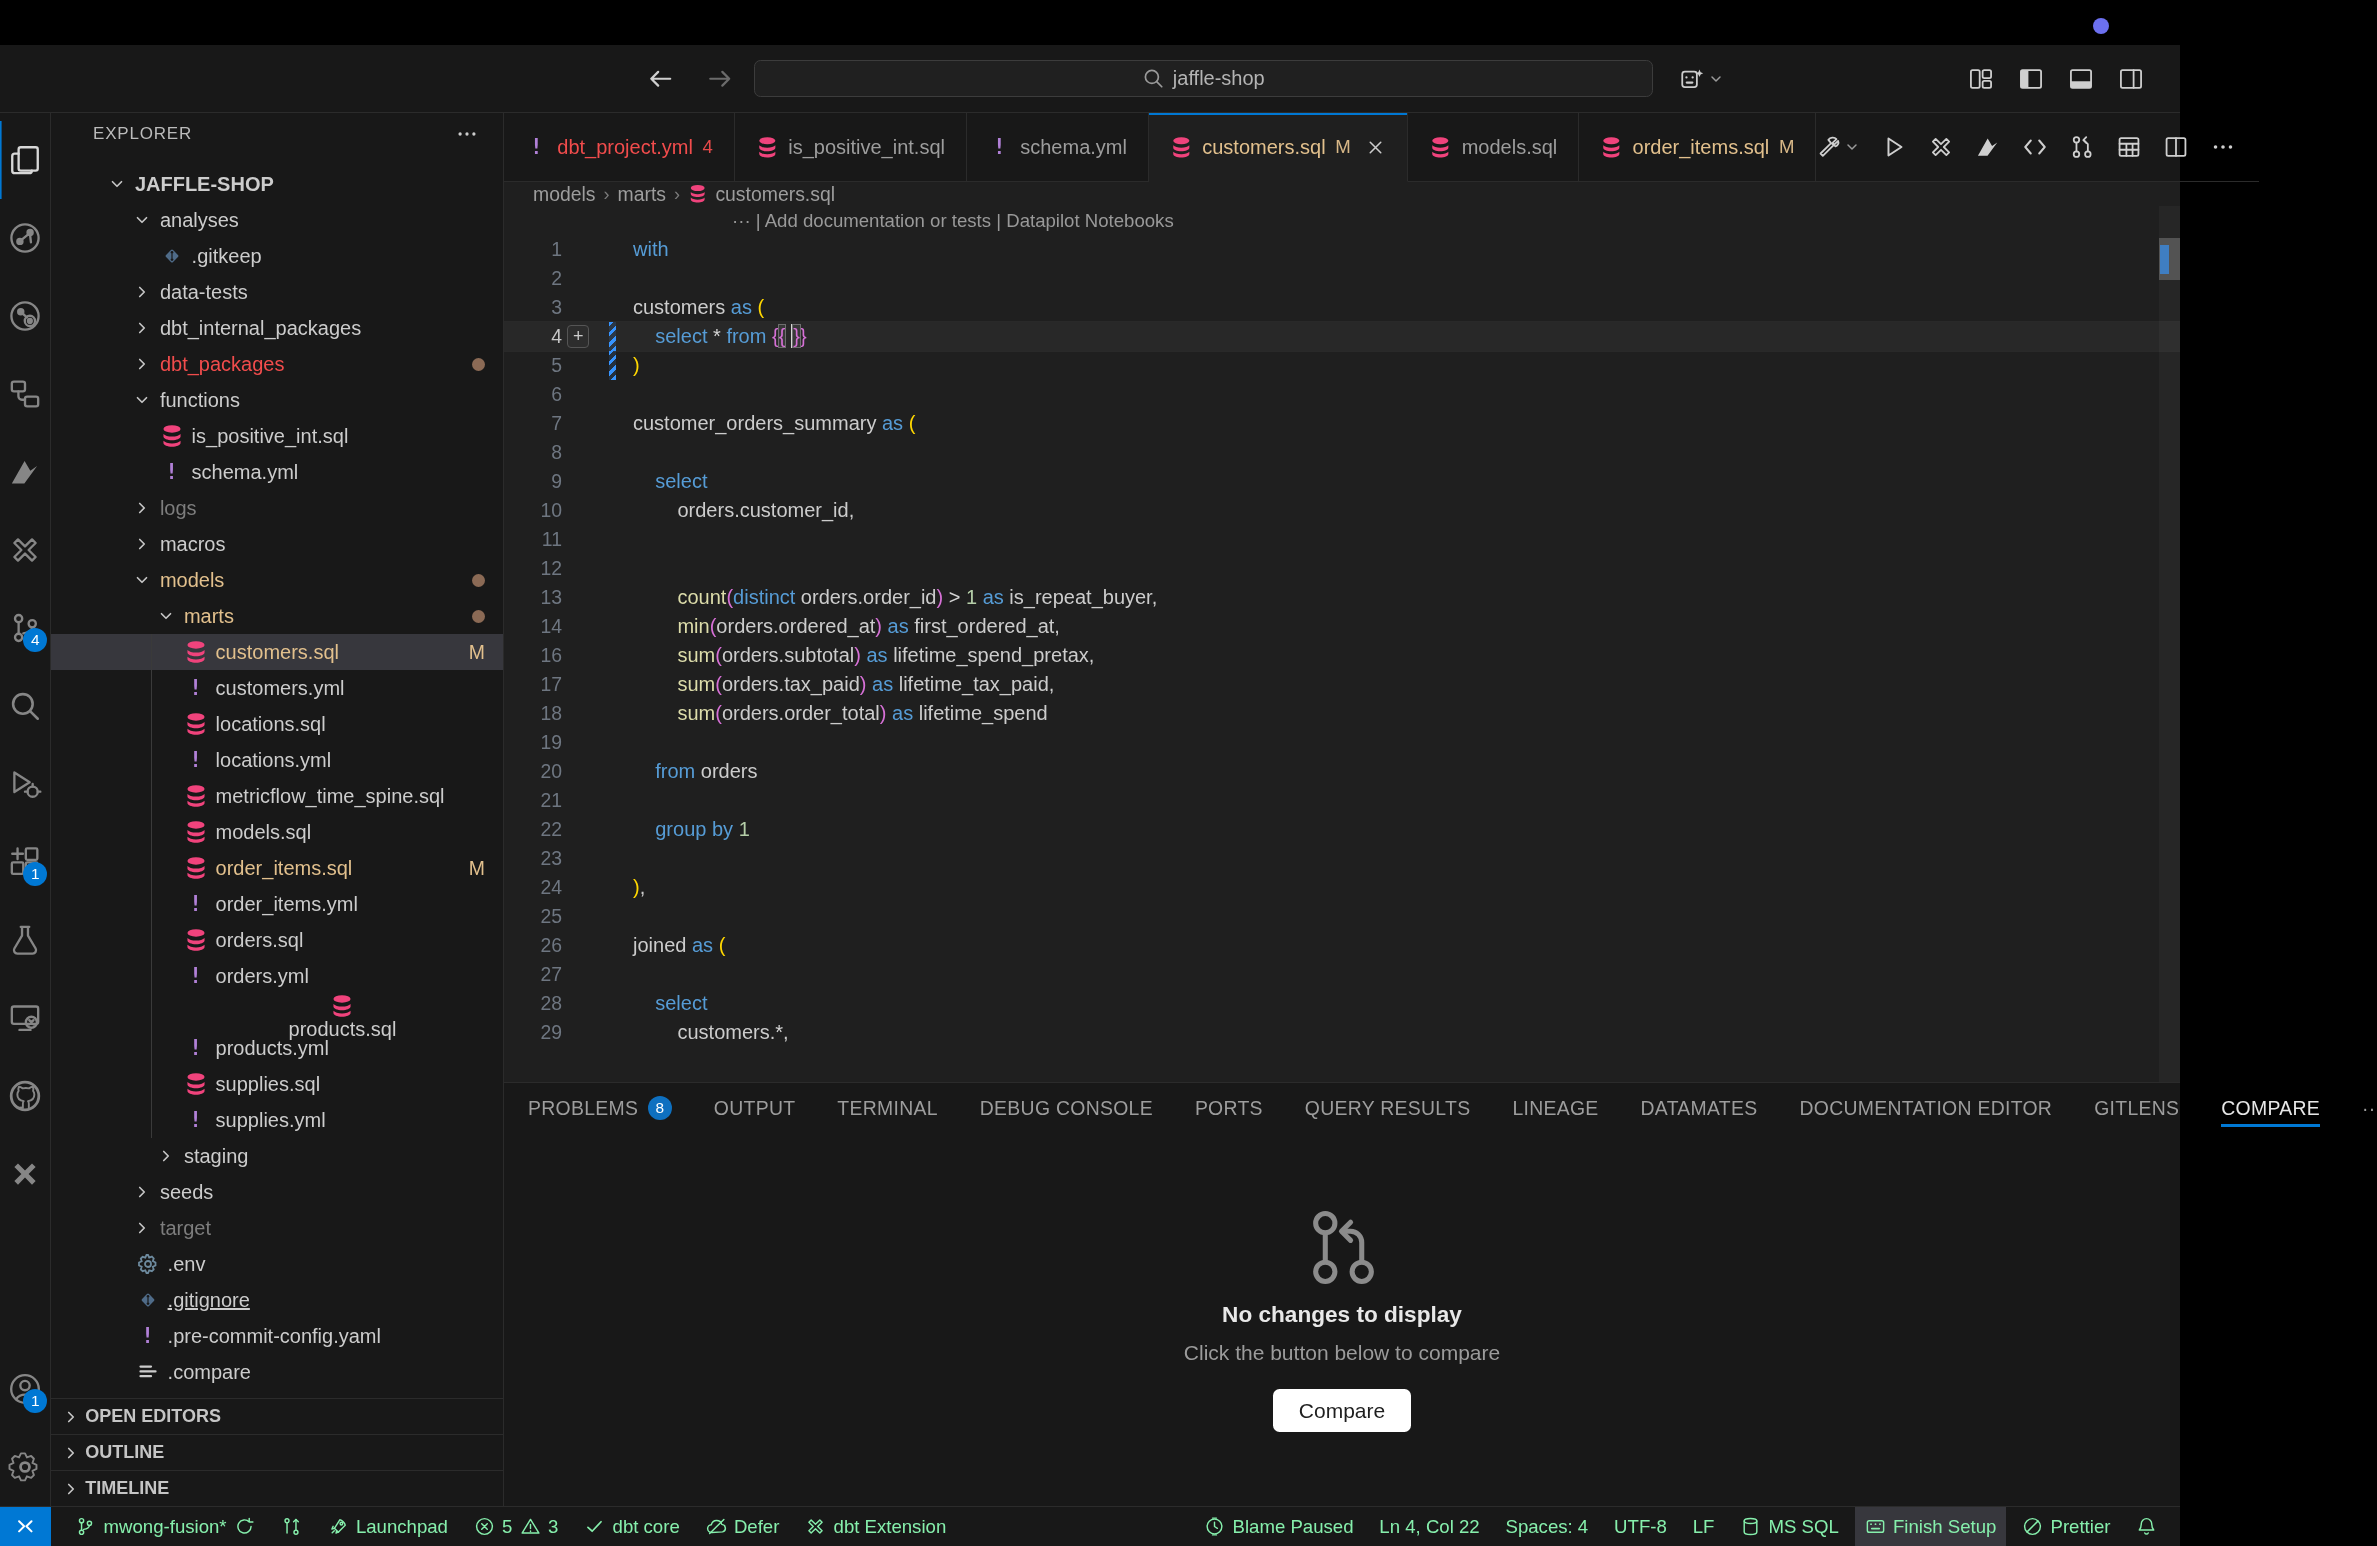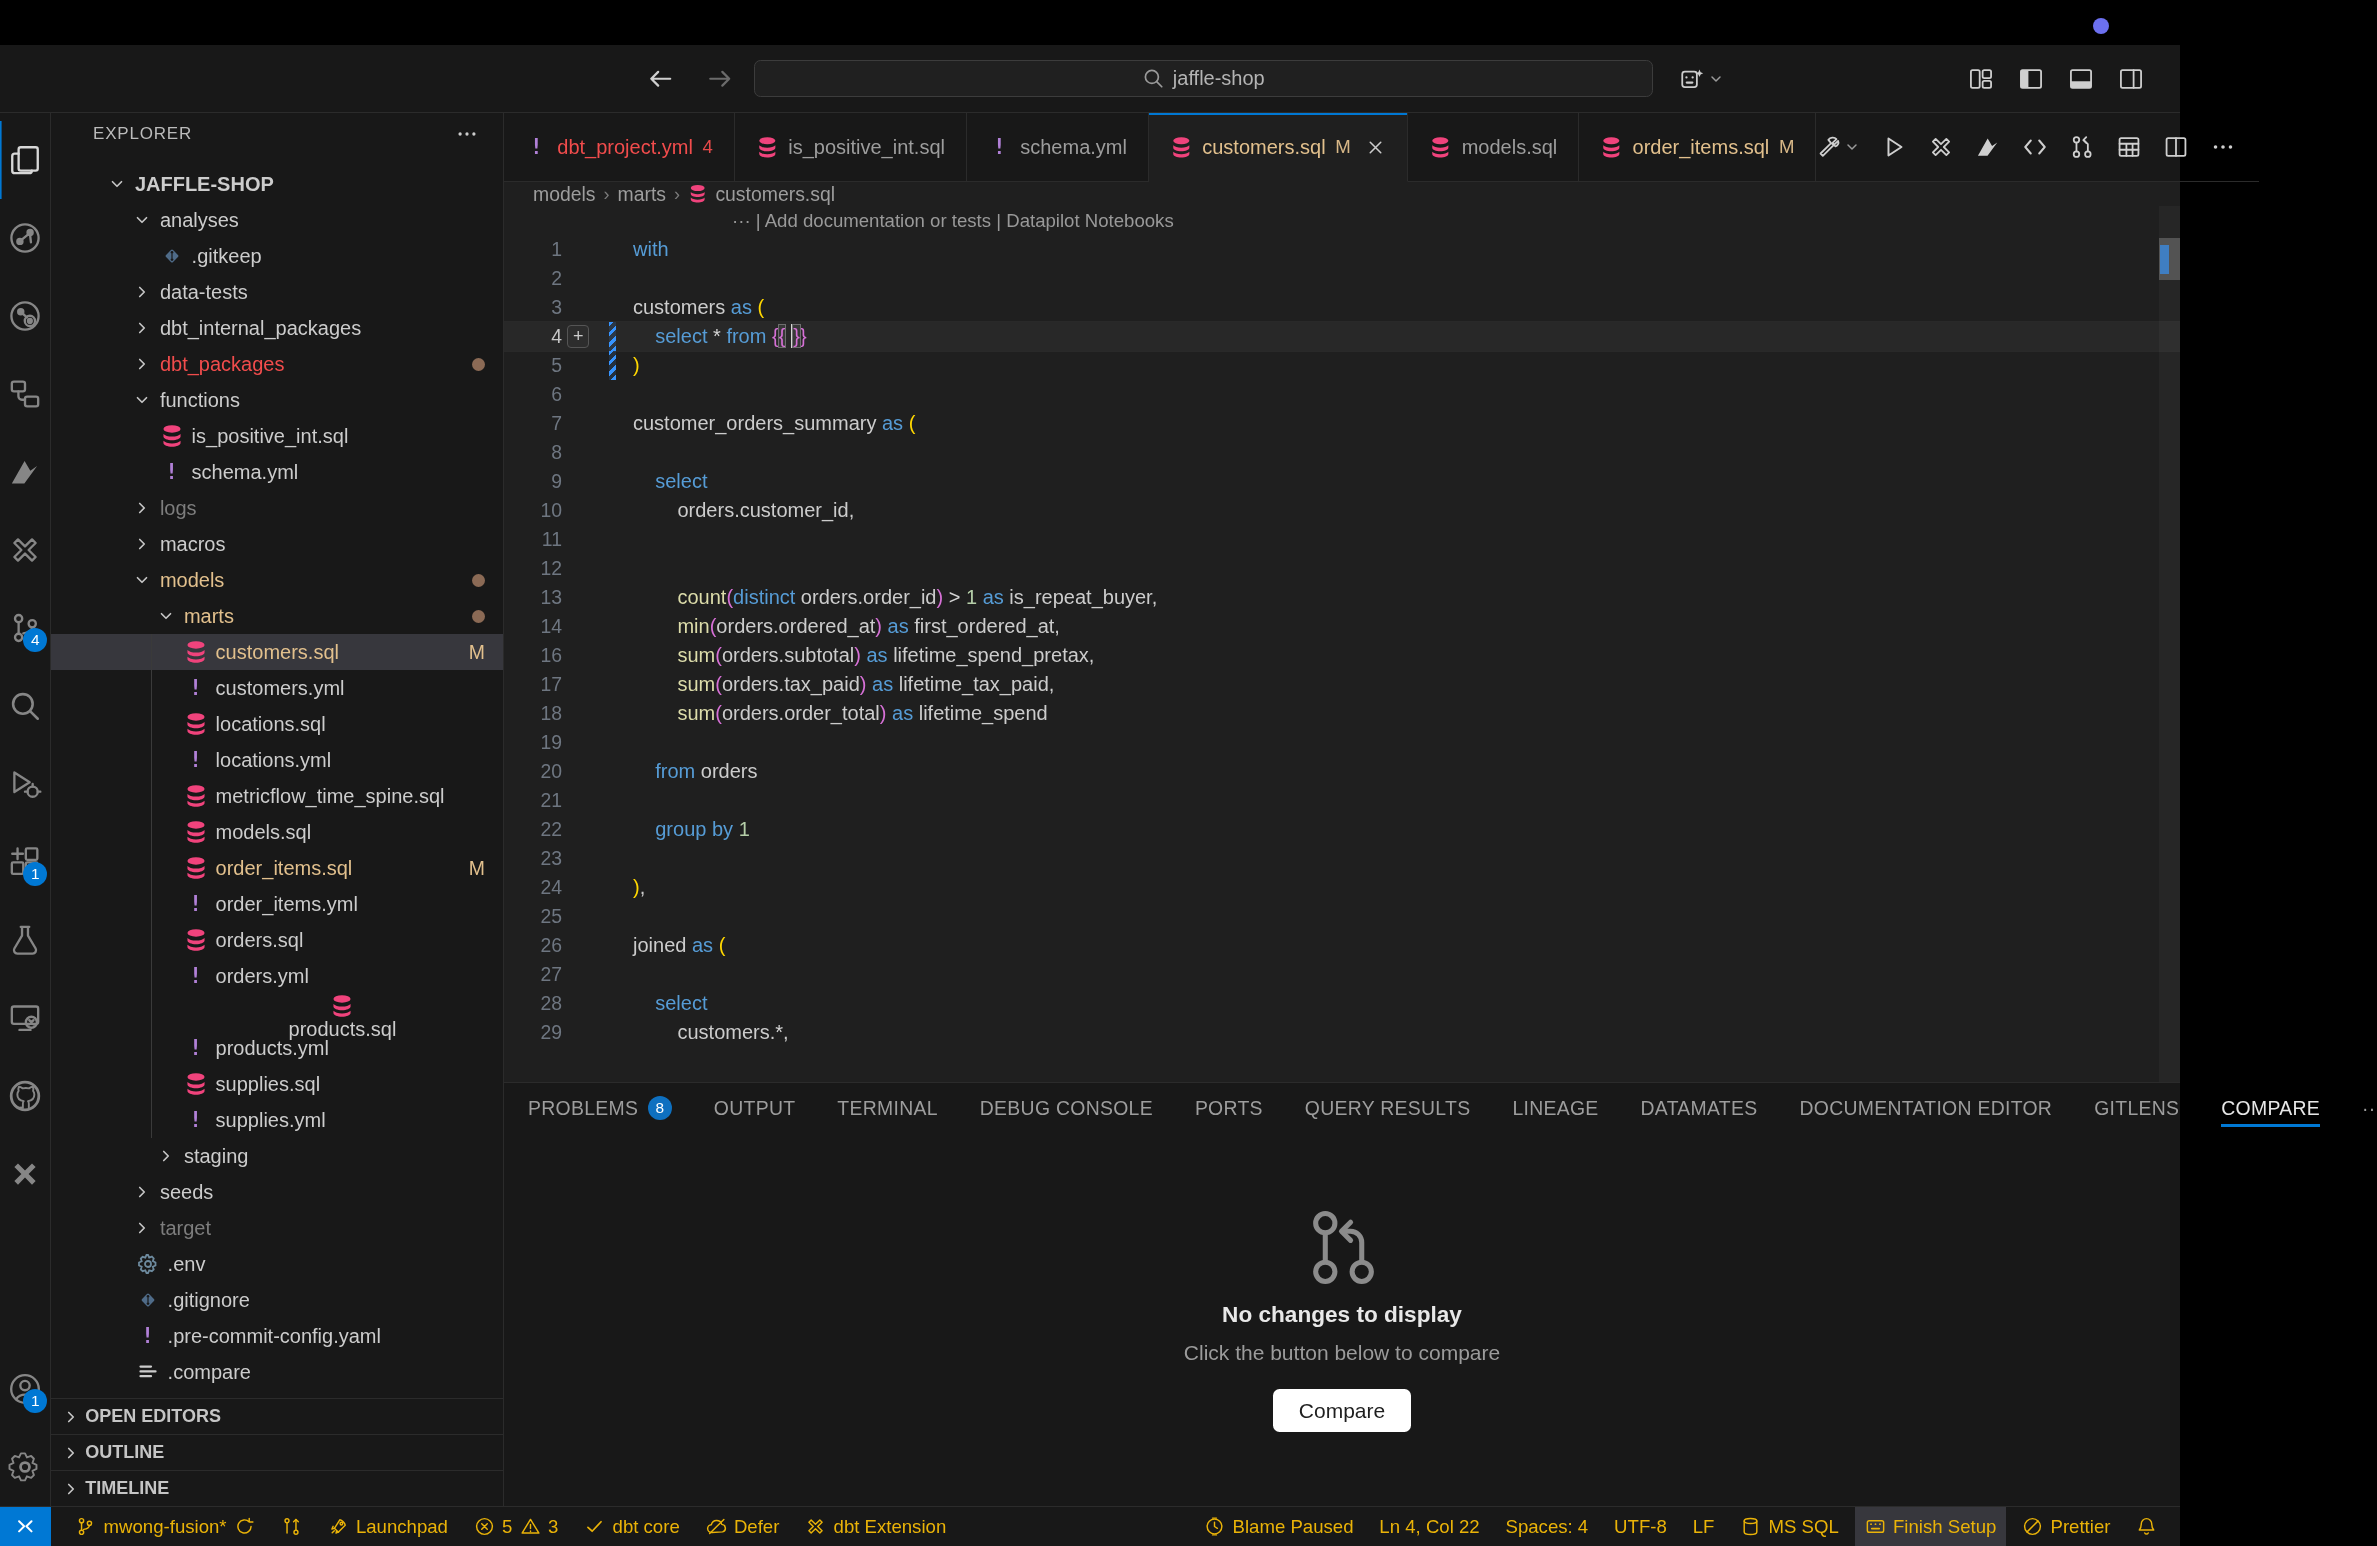--- a/index.html
+++ b/index.html
@@ -97,21 +97,21 @@
   .ptab.active{color:#e7e7e7;}
   .ptab.active::after{content:"";position:absolute;left:0;right:0;bottom:6.5px;height:2.4px;background:#0078d4;}
   .pbadge{min-width:24px;height:24px;border-radius:13px;background:#0e70c0;color:#fff;font-size:15.4px;display:flex;align-items:center;justify-content:center;padding:0 4.9px;}
   .panel-body{flex:1;display:flex;flex-direction:column;align-items:center;justify-content:center;gap:0;}
   .empty-icon{width:81px;height:81px;color:#8b8b8b;margin-bottom:14.6px;}
   .empty-title{font-size:22.6px;font-weight:700;color:#e8e8e8;}
   .empty-sub{font-size:21px;color:#9b9b9b;margin-top:13px;}
   .compare-btn{margin-top:24px;background:#ffffff;color:#1f1f1f;border:none;border-radius:6.5px;font-size:21px;font-weight:500;padding:9.7px 26px;cursor:pointer;}
 
   
-  .statusbar{height:40px;background:#181818;border-top:0.8px solid #2b2b2b;display:flex;align-items:stretch;font-size:18.6px;color:#eab308;flex:none;}
+  .statusbar{height:40px;background:#181818;border-top:0.8px solid #2b2b2b;display:flex;align-items:stretch;font-size:18.6px;color:#86efac;flex:none;}
   .sb-remote{width:51px;background:#0078d4;color:#fff;display:flex;align-items:center;justify-content:center;flex:none;cursor:pointer;}
   .sb-remote .ic{width:22.6px;height:22.6px;}
   .sb-group{display:flex;align-items:stretch;}
   .sb-group.left{margin-left:14.6px;gap:6.5px;}
   .sb-group.right{margin-left:auto;gap:6.5px;padding-right:13px;}
   .sb-item{display:flex;align-items:center;gap:7.3px;padding:0 9.7px;cursor:pointer;white-space:nowrap;}
   .sb-item.highlight{background:#37373d;}
   .sb-item .ic{width:21px;height:21px;}
 </style>
 </head>
@@ -640,21 +640,21 @@
           </div>
           <div class="row" style="padding-left: 78px;">
             <span class="ficon">
               <svg viewBox="0 0 16 16" fill="none" stroke="#6d8a9e" stroke-width="1.2">
                 <circle cx="8" cy="8" r="2"></circle>
                 <path d="M8 2l.8 1.7 1.8-.6 1.2 1.2-.6 1.8L13 7v2l-1.8.8.6 1.8-1.2 1.2-1.8-.6L8 14H7l-.8-1.8-1.8.6-1.2-1.2.6-1.8L2 9V7l1.8-.8-.6-1.8 1.2-1.2 1.8.6L7 2z"></path>
               </svg>
             </span>
             <span class="label">.env</span>
           </div>
-          <div class="row" style="padding-left: 78px;">
+          <div class="row" style="padding-left: 78px; text-decoration: underline;">
             <span class="ficon">
               <svg viewBox="0 0 16 16">
                 <rect x="4.7" y="4.7" width="6.6" height="6.6" rx="1" transform="rotate(45 8 8)" fill="#4f6b88"></rect>
                 <circle cx="8" cy="5.6" r=".9" fill="#181818"></circle>
                 <circle cx="8" cy="10.4" r=".9" fill="#181818"></circle>
                 <path d="M8 6.5v3" stroke="#181818" stroke-width=".8"></path>
               </svg>
             </span>
             <span class="label">.gitignore</span>
           </div>

